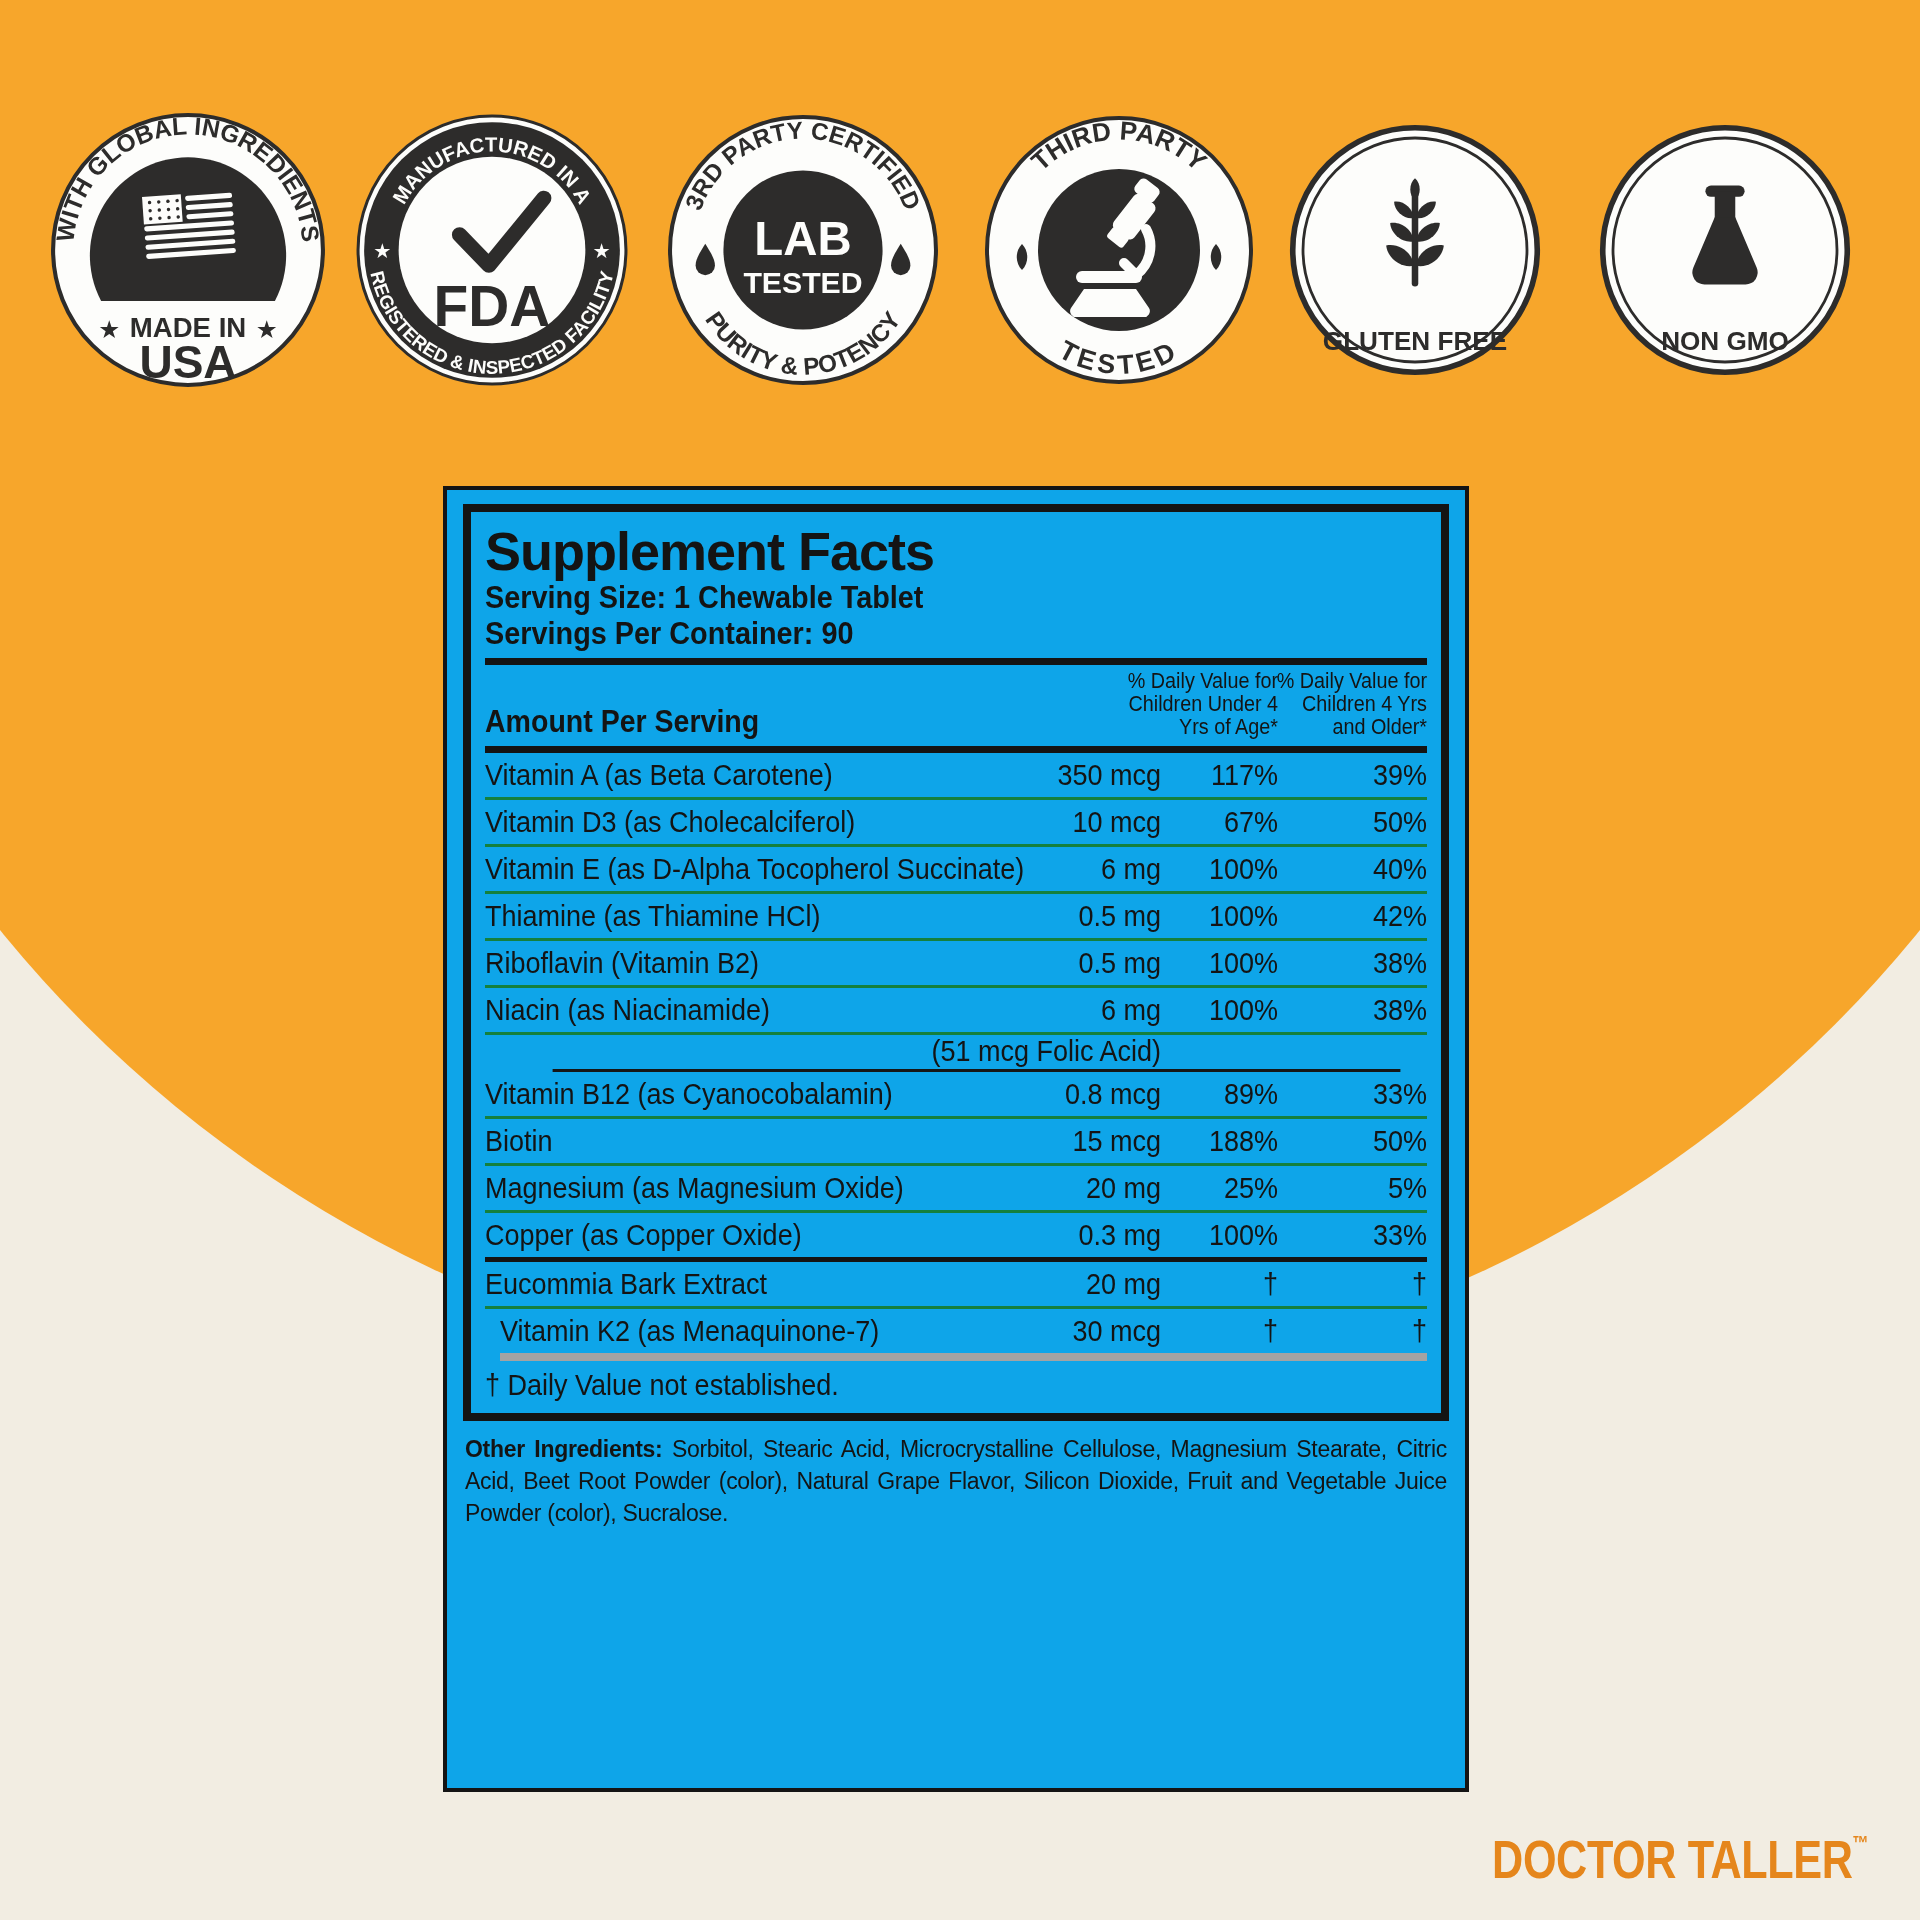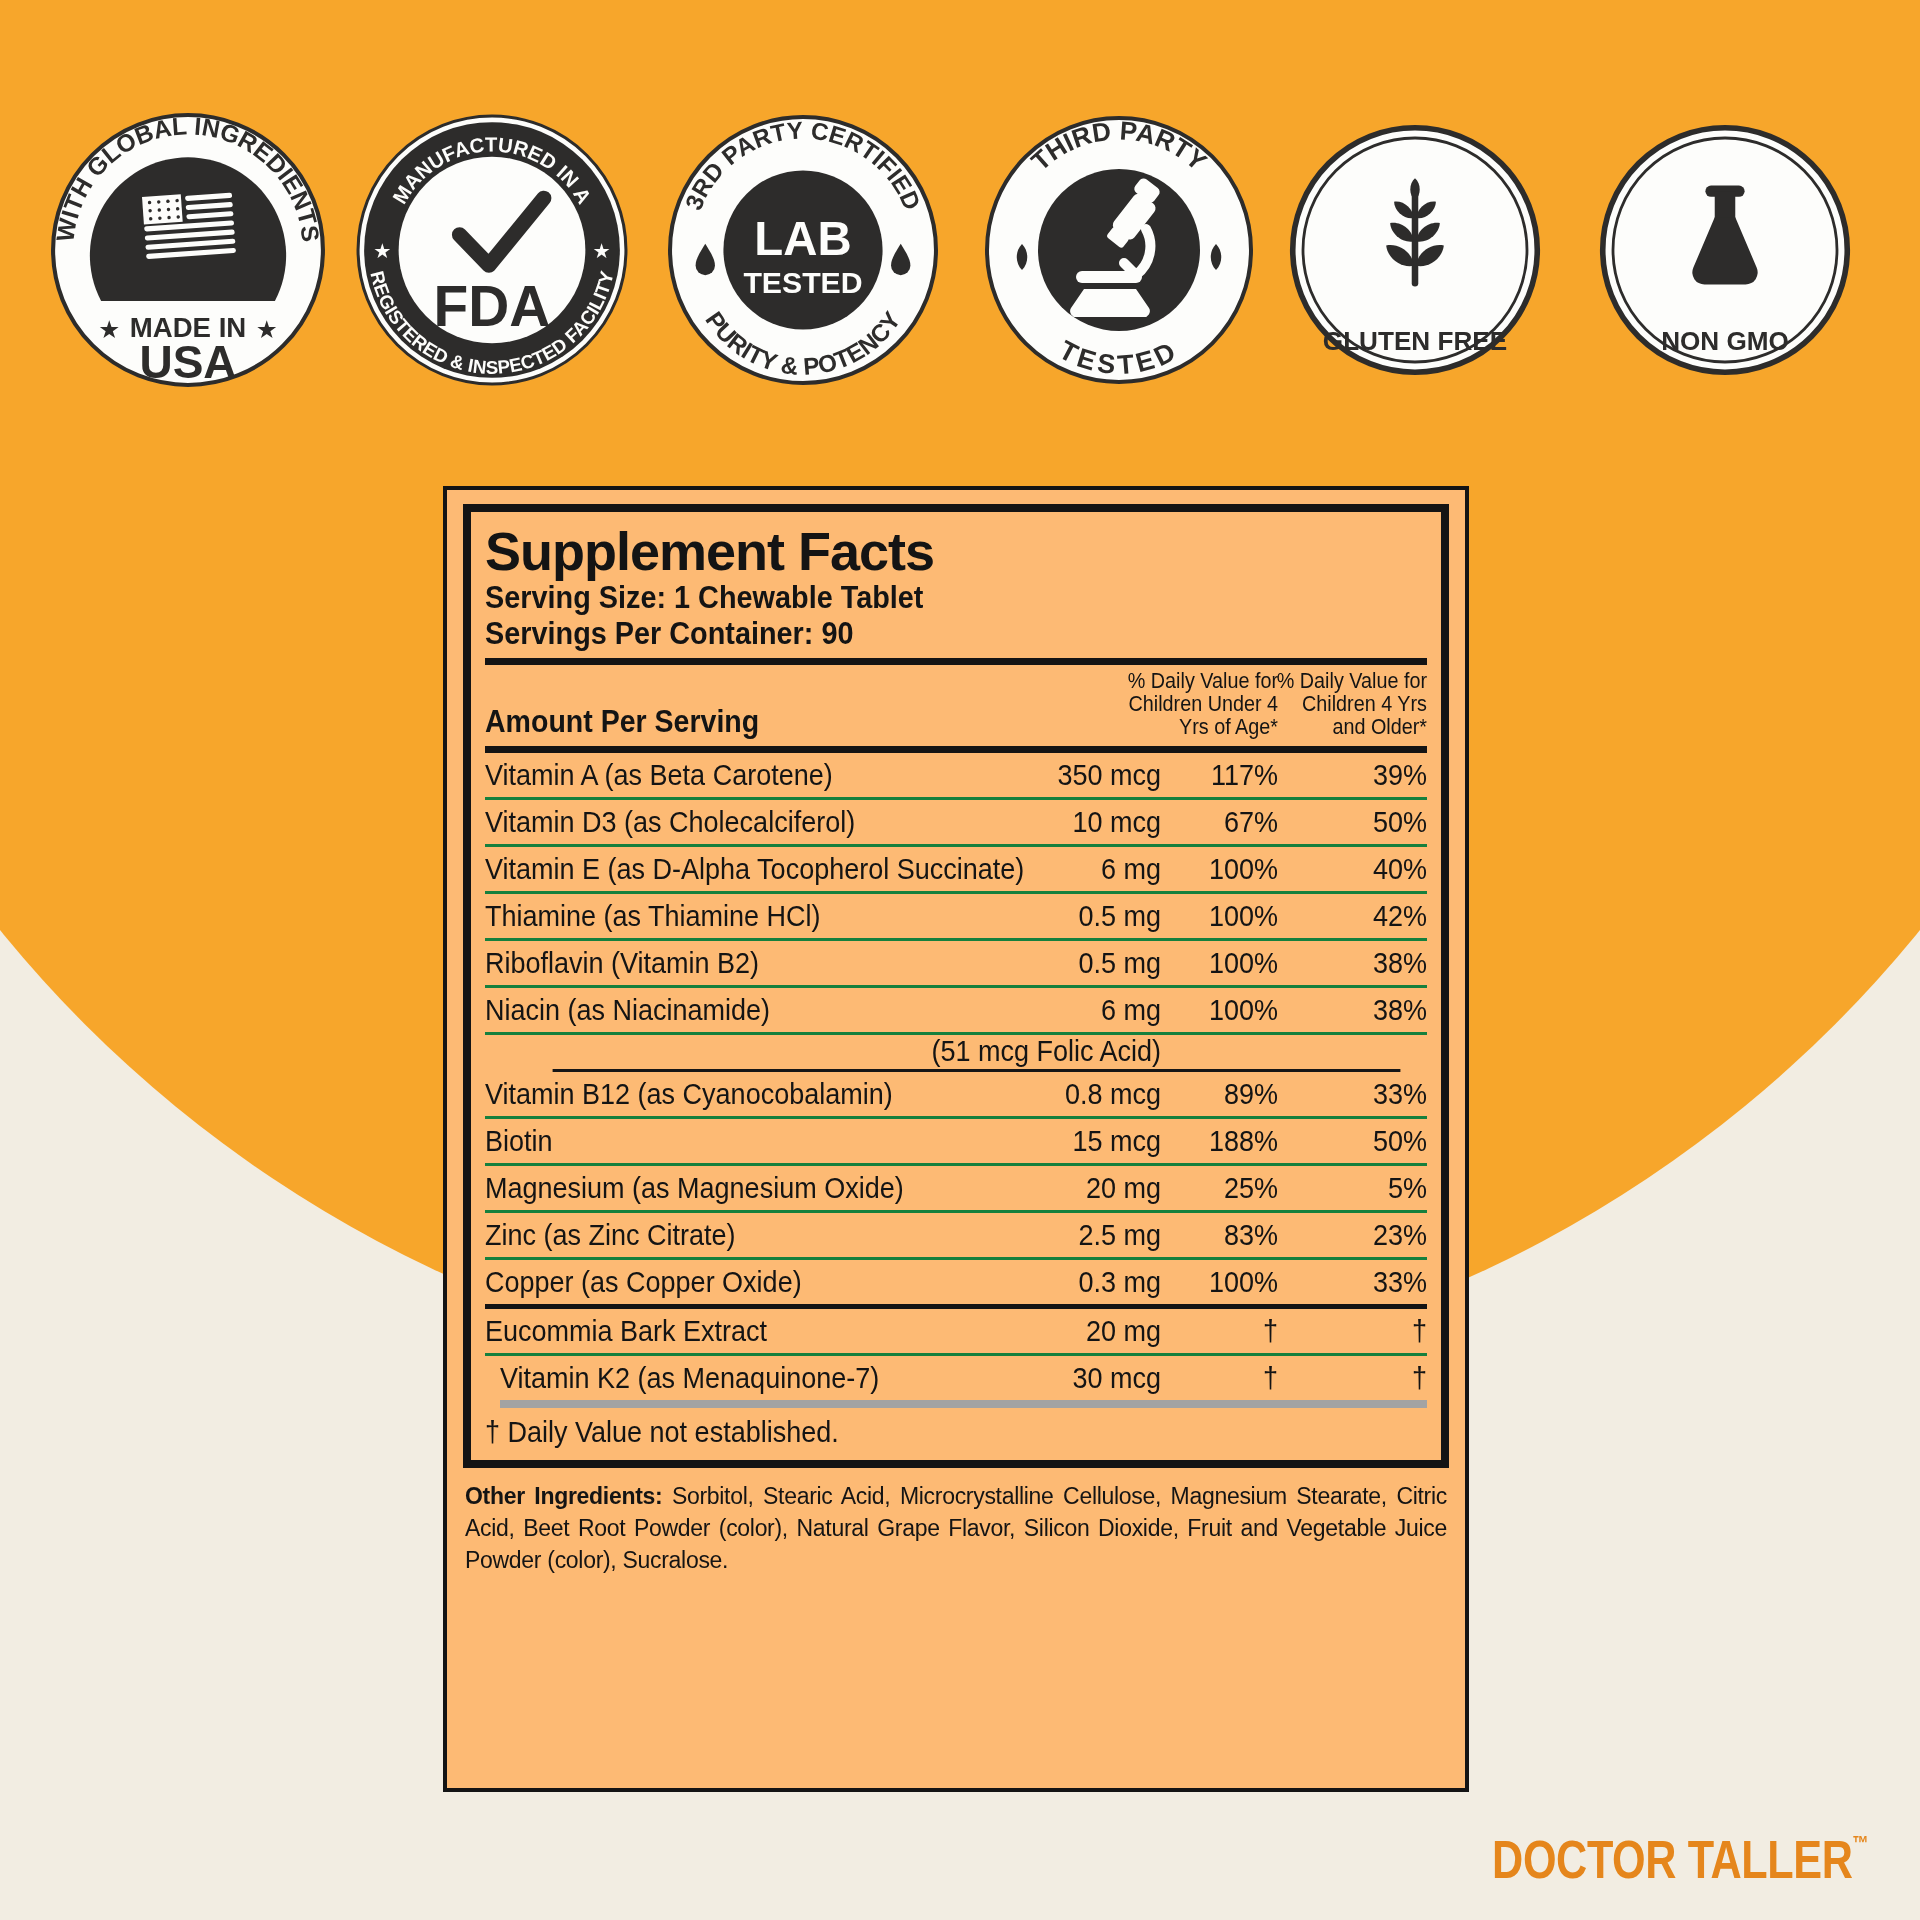--- a/index.html
+++ b/index.html
@@ -4,21 +4,21 @@
 <style>
   html,body{margin:0;padding:0;background:#F2EDE2;}
   #canvas{position:relative;width:1920px;height:1920px;overflow:hidden;
           font-family:"Liberation Sans", sans-serif;color:#141414;background:#F2EDE2;}
   .orange-circle{position:absolute;left:-277px;top:-1087px;width:2474px;height:2474px;
           border-radius:50%;background:#F7A62B;}
   
   .badge{position:absolute;}
   
   .outer-box{position:absolute;left:443px;top:486px;width:1026px;height:1306px;
-          background:#fdba74;border:4px solid #141414;box-sizing:border-box;
+          background:#0ea5e9;border:4px solid #141414;box-sizing:border-box;
           padding:14px 16px;}
   .inner-box{border:8px solid #141414;box-sizing:border-box;padding:8px 14px 6px 14px;}
   .sf-title{font-size:54px;line-height:58px;font-weight:700;letter-spacing:-1px;margin-top:2px;}
   .serving{font-size:31px;line-height:36px;font-weight:700;transform:scaleX(.93);transform-origin:0 50%;white-space:nowrap;}
   .bar{height:7px;background:#141414;}
   .bar.b1{margin:6px 0 4px 0;}
   .bar.b2{margin:4px 0 0 0;}
   .hdr{position:relative;height:73px;}
   .amount-h{position:absolute;left:0;bottom:2px;font-size:31px;font-weight:700;
           transform:scaleX(.92);transform-origin:0 100%;white-space:nowrap;}
@@ -254,26 +254,20 @@
         <div class="amt">15 mcg</div>
         <div class="dv1">188%</div>
         <div class="dv2">50%</div>
       </div>
       <div class="row">
         <div class="name">Magnesium (as Magnesium Oxide)</div>
         <div class="amt">20 mg</div>
         <div class="dv1">25%</div>
         <div class="dv2">5%</div>
       </div>
-      <div class="row">
-        <div class="name">Zinc (as Zinc Citrate)</div>
-        <div class="amt">2.5 mg</div>
-        <div class="dv1">83%</div>
-        <div class="dv2">23%</div>
-      </div>
       <div class="row sep-med">
         <div class="name">Copper (as Copper Oxide)</div>
         <div class="amt">0.3 mg</div>
         <div class="dv1">100%</div>
         <div class="dv2">33%</div>
       </div>
       <div class="row">
         <div class="name">Eucommia Bark Extract</div>
         <div class="amt">20 mg</div>
         <div class="dv1">†</div>

